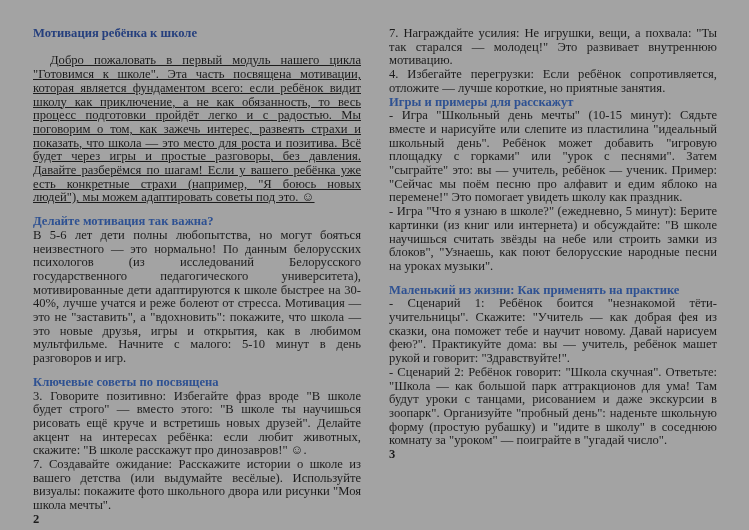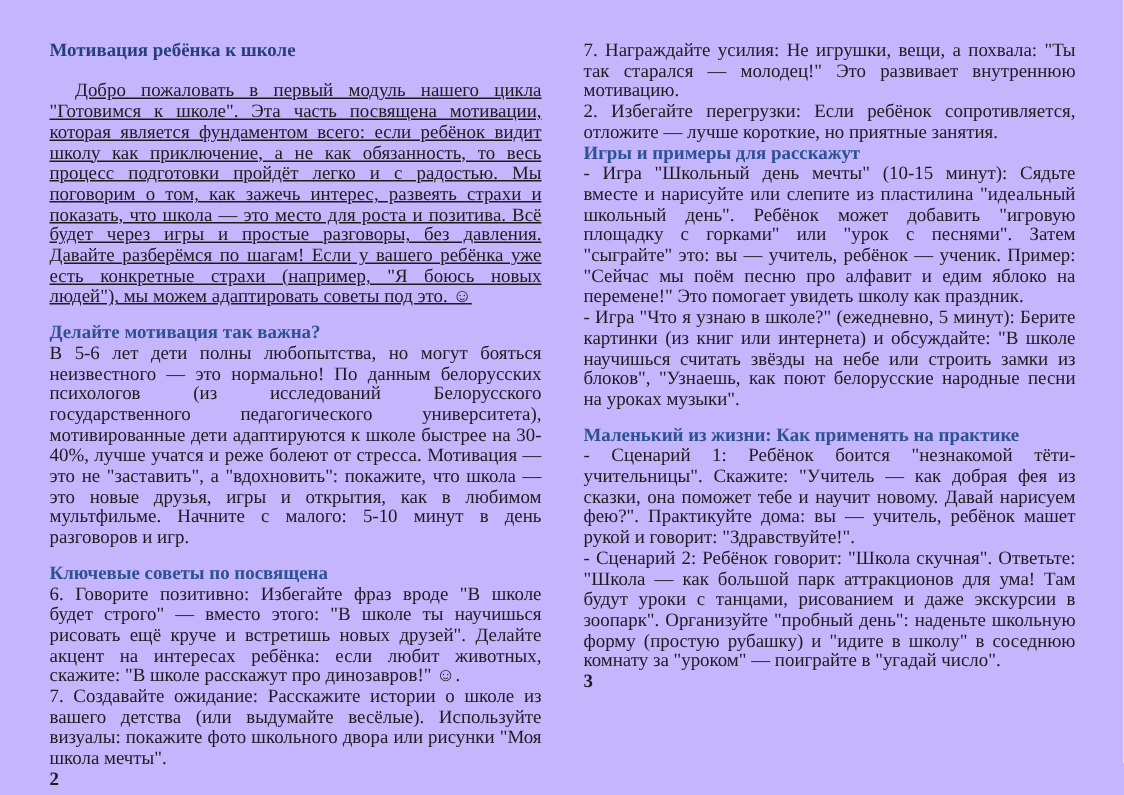--- a/index.html
+++ b/index.html
@@ -44,37 +44,37 @@
   .spacer_sm { height: 10px; }
   .page-number {
     font-size: 12.6px;
     line-height: 13.7px;
     font-weight: bold;
   }
 </style>
 </head>
 <body>
 
-<div class="spread" style="background: #c4b5fd;">
+<div class="spread" style="background: #a3a3a3;">
   <div class="page-col page-col-left">
     <div class="block title">Мотивация ребёнка к школе</div>
       <div class="block spacer"></div>
       <div class="block para indent">Добро пожаловать в первый модуль нашего цикла "Готовимся к школе". Эта часть посвящена мотивации, которая является фундаментом всего: если ребёнок видит школу как приключение, а не как обязанность, то весь процесс подготовки пройдёт легко и с радостью. Мы поговорим о том, как зажечь интерес, развеять страхи и показать, что школа — это место для роста и позитива. Всё будет через игры и простые разговоры, без давления. Давайте разберёмся по шагам! Если у вашего ребёнка уже есть конкретные страхи (например, "Я боюсь новых людей"), мы можем адаптировать советы под это. ☺</div>
       <div class="block spacer_sm"></div>
       <div class="block heading">Делайте мотивация так важна?</div>
       <div class="block para">В 5-6 лет дети полны любопытства, но могут бояться неизвестного — это нормально! По данным белорусских психологов (из исследований Белорусского государственного педагогического университета), мотивированные дети адаптируются к школе быстрее на 30-40%, лучше учатся и реже болеют от стресса. Мотивация — это не "заставить", а "вдохновить": покажите, что школа — это новые друзья, игры и открытия, как в любимом мультфильме. Начните с малого: 5-10 минут в день разговоров и игр.</div>
       <div class="block spacer_sm"></div>
       <div class="block heading">Ключевые советы по посвящена</div>
-      <div class="block para">6. Говорите позитивно: Избегайте фраз вроде "В школе будет строго" — вместо этого: "В школе ты научишься рисовать ещё круче и встретишь новых друзей". Делайте акцент на интересах ребёнка: если любит животных, скажите: "В школе расскажут про динозавров!" ☺.</div>
+      <div class="block para">3. Говорите позитивно: Избегайте фраз вроде "В школе будет строго" — вместо этого: "В школе ты научишься рисовать ещё круче и встретишь новых друзей". Делайте акцент на интересах ребёнка: если любит животных, скажите: "В школе расскажут про динозавров!" ☺.</div>
       <div class="block para">7. Создавайте ожидание: Расскажите истории о школе из вашего детства (или выдумайте весёлые). Используйте визуалы: покажите фото школьного двора или рисунки "Моя школа мечты".</div>
       <div class="page-number">2</div>
   </div>
   <div class="page-col page-col-right">
     <div class="block para">7. Награждайте усилия: Не игрушки, вещи, а похвала: "Ты так старался — молодец!" Это развивает внутреннюю мотивацию.</div>
-      <div class="block para">2. Избегайте перегрузки: Если ребёнок сопротивляется, отложите — лучше короткие, но приятные занятия.</div>
+      <div class="block para">4. Избегайте перегрузки: Если ребёнок сопротивляется, отложите — лучше короткие, но приятные занятия.</div>
       <div class="block heading">Игры и примеры для расскажут</div>
       <div class="block para">- Игра "Школьный день мечты" (10-15 минут): Сядьте вместе и нарисуйте или слепите из пластилина "идеальный школьный день". Ребёнок может добавить "игровую площадку с горками" или "урок с песнями". Затем "сыграйте" это: вы — учитель, ребёнок — ученик. Пример: "Сейчас мы поём песню про алфавит и едим яблоко на перемене!" Это помогает увидеть школу как праздник.</div>
       <div class="block para">- Игра "Что я узнаю в школе?" (ежедневно, 5 минут): Берите картинки (из книг или интернета) и обсуждайте: "В школе научишься считать звёзды на небе или строить замки из блоков", "Узнаешь, как поют белорусские народные песни на уроках музыки".</div>
       <div class="block spacer_sm"></div>
       <div class="block heading">Маленький из жизни: Как применять на практике</div>
       <div class="block para">- Сценарий 1: Ребёнок боится "незнакомой тёти-учительницы". Скажите: "Учитель — как добрая фея из сказки, она поможет тебе и научит новому. Давай нарисуем фею?". Практикуйте дома: вы — учитель, ребёнок машет рукой и говорит: "Здравствуйте!".</div>
       <div class="block para">- Сценарий 2: Ребёнок говорит: "Школа скучная". Ответьте: "Школа — как большой парк аттракционов для ума! Там будут уроки с танцами, рисованием и даже экскурсии в зоопарк". Организуйте "пробный день": наденьте школьную форму (простую рубашку) и "идите в школу" в соседнюю комнату за "уроком" — поиграйте в "угадай число".</div>
       <div class="page-number">3</div>
   </div>
 </div>

